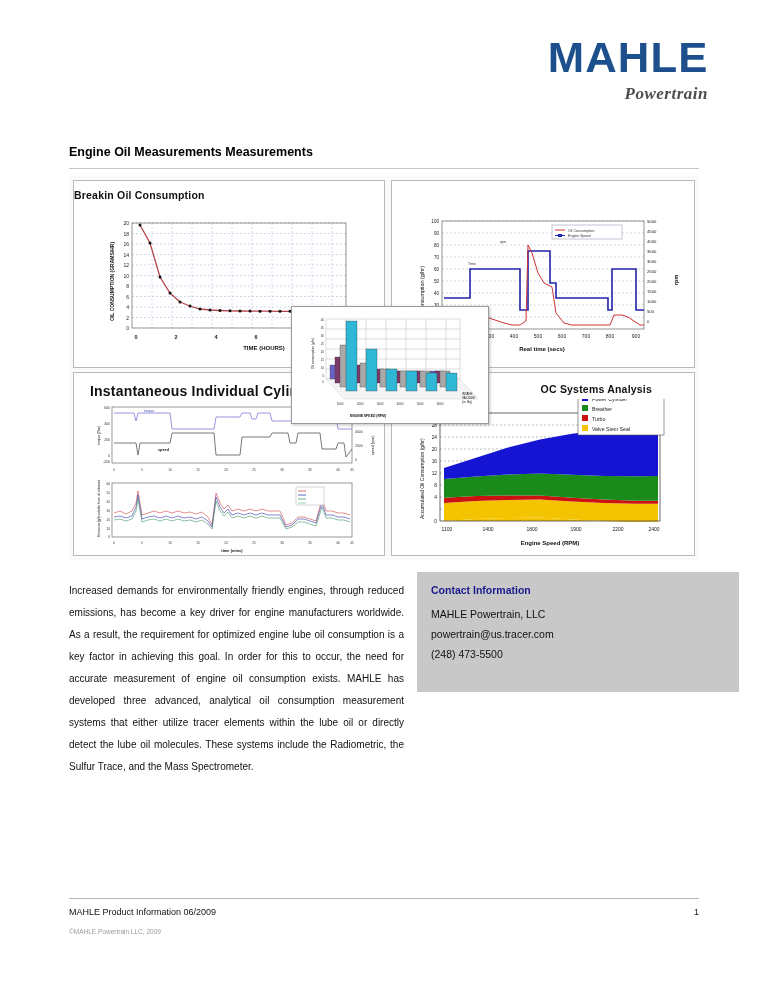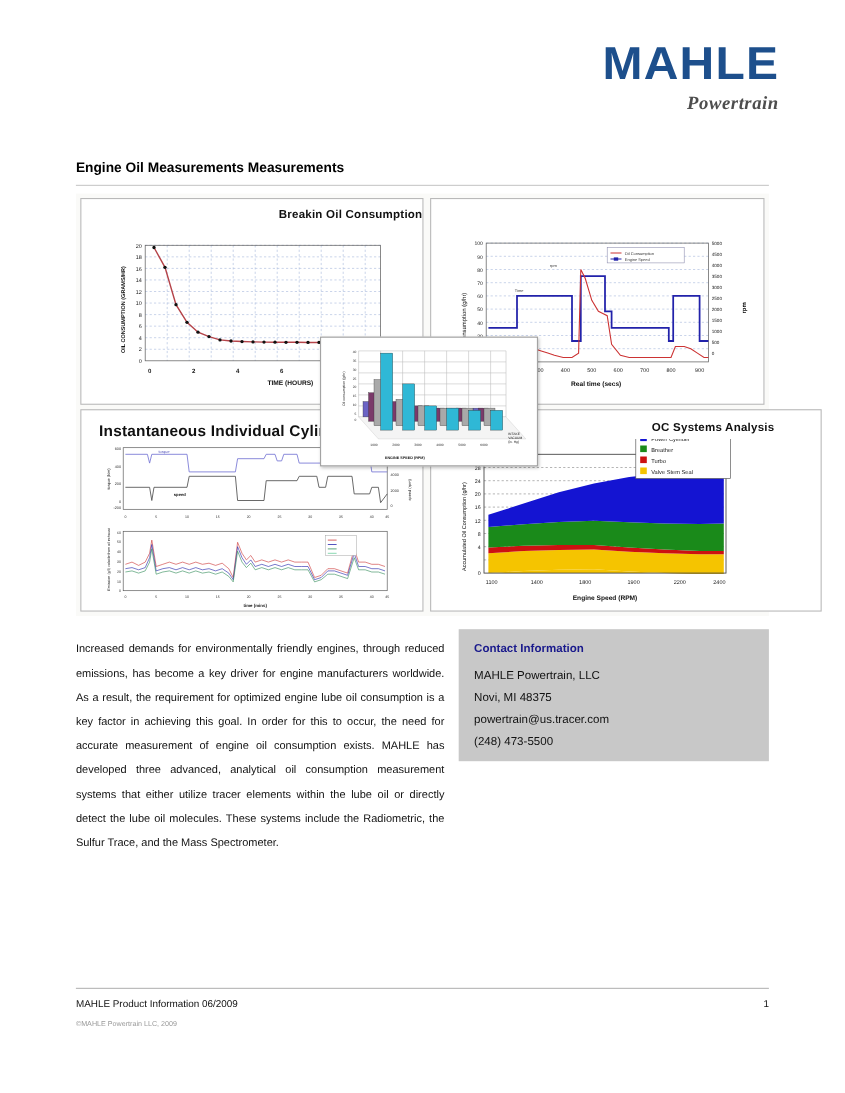--- a/index.html
+++ b/index.html
@@ -17,35 +17,35 @@
   
   .doc-title{position:absolute;left:69px;top:145px;font-size:12.5px;font-weight:bold;color:#000;}
   .title-rule{position:absolute;left:69px;top:168px;width:630px;height:1px;background:#c8c8c8;}
 
   
   .figures{position:absolute;left:69px;top:176px;width:630px;height:384px;background:#fafaf8;}
   .panel{position:absolute;background:#ffffff;border:1px solid #b9b9b9;box-sizing:border-box;}
   .p-tl{left:4px;top:4px;width:312px;height:188px;}
   .p-tr{left:322px;top:4px;width:304px;height:188px;}
   .p-bl{left:4px;top:196px;width:312px;height:184px;}
-  .p-br{left:322px;top:196px;width:356px;height:184px;}
-  .chart-title{position:absolute;left:0;right:0;top:8px;text-align:right;font-size:10.5px;
+  .p-br{left:322px;top:196px;width:304px;height:184px;}
+  .chart-title{position:absolute;left:0;right:0;top:8px;text-align:left;font-size:10.5px;
     font-weight:bold;color:#111;letter-spacing:.2px;}
   .plot{position:absolute;}
 
   
   .inset3d{position:absolute;left:222px;top:130px;width:196px;height:116px;
     background:#fff;border:1px solid #9a9a9a;box-shadow:1px 1px 3px rgba(0,0,0,.25);z-index:9;overflow:hidden;}
 
   
   .body-col{position:absolute;left:69px;top:580px;width:335px;font-size:10px;line-height:22px;
     text-align:justify;color:#111;}
 
   
-  .contact{position:absolute;left:417px;top:572px;width:282px;height:120px;background:#c8c8c8;
+  .contact{position:absolute;left:417px;top:572px;width:322px;height:120px;background:#c8c8c8;
     box-sizing:border-box;padding:12px 14px;}
   .contact h4{margin:0 0 8px 0;font-size:10.5px;font-weight:bold;color:#1a1a8c;}
   .contact div{font-size:10.5px;line-height:20px;color:#111;}
 
   
   .foot-rule{position:absolute;left:69px;top:898px;width:630px;height:1px;background:#b5b5b5;}
   .foot-left{position:absolute;left:69px;top:907px;font-size:9px;color:#111;}
   .foot-right{position:absolute;right:69px;top:907px;font-size:9px;color:#111;}
   .foot-copy{position:absolute;left:69px;top:928px;font-size:6.5px;color:#9a9a9a;}
 </style>
@@ -426,21 +426,20 @@
         <text x="170" y="96" font-size="3" font-family="Liberation Sans, sans-serif" fill="#111">(in. Hg)</text>
       </svg>
     </div>
   </div>
 
   <div class="body-col">Increased demands for environmentally friendly engines, through reduced emissions, has become a key driver for engine manufacturers worldwide.   As a result, the requirement for optimized engine lube oil consumption is a key factor in achieving this goal.   In order for this to occur, the need for accurate measurement of engine oil consumption exists.   MAHLE has developed three advanced, analytical oil consumption measurement systems that either utilize tracer elements within the lube oil or directly detect the lube oil molecules.   These systems include the Radiometric, the Sulfur Trace, and the Mass Spectrometer.</div>
 
   <div class="contact">
     <h4>Contact Information</h4>
     <div>MAHLE Powertrain, LLC</div>
-    <div>Novi, MI  48375</div>
     <div>powertrain@us.tracer.com</div>
     <div>(248) 473-5500</div>
   </div>
 
   <div class="foot-rule"></div>
   <div class="foot-left">MAHLE Product Information 06/2009</div>
   <div class="foot-right">1</div>
   <div class="foot-copy">©MAHLE Powertrain LLC, 2009</div>
 
 </div>

